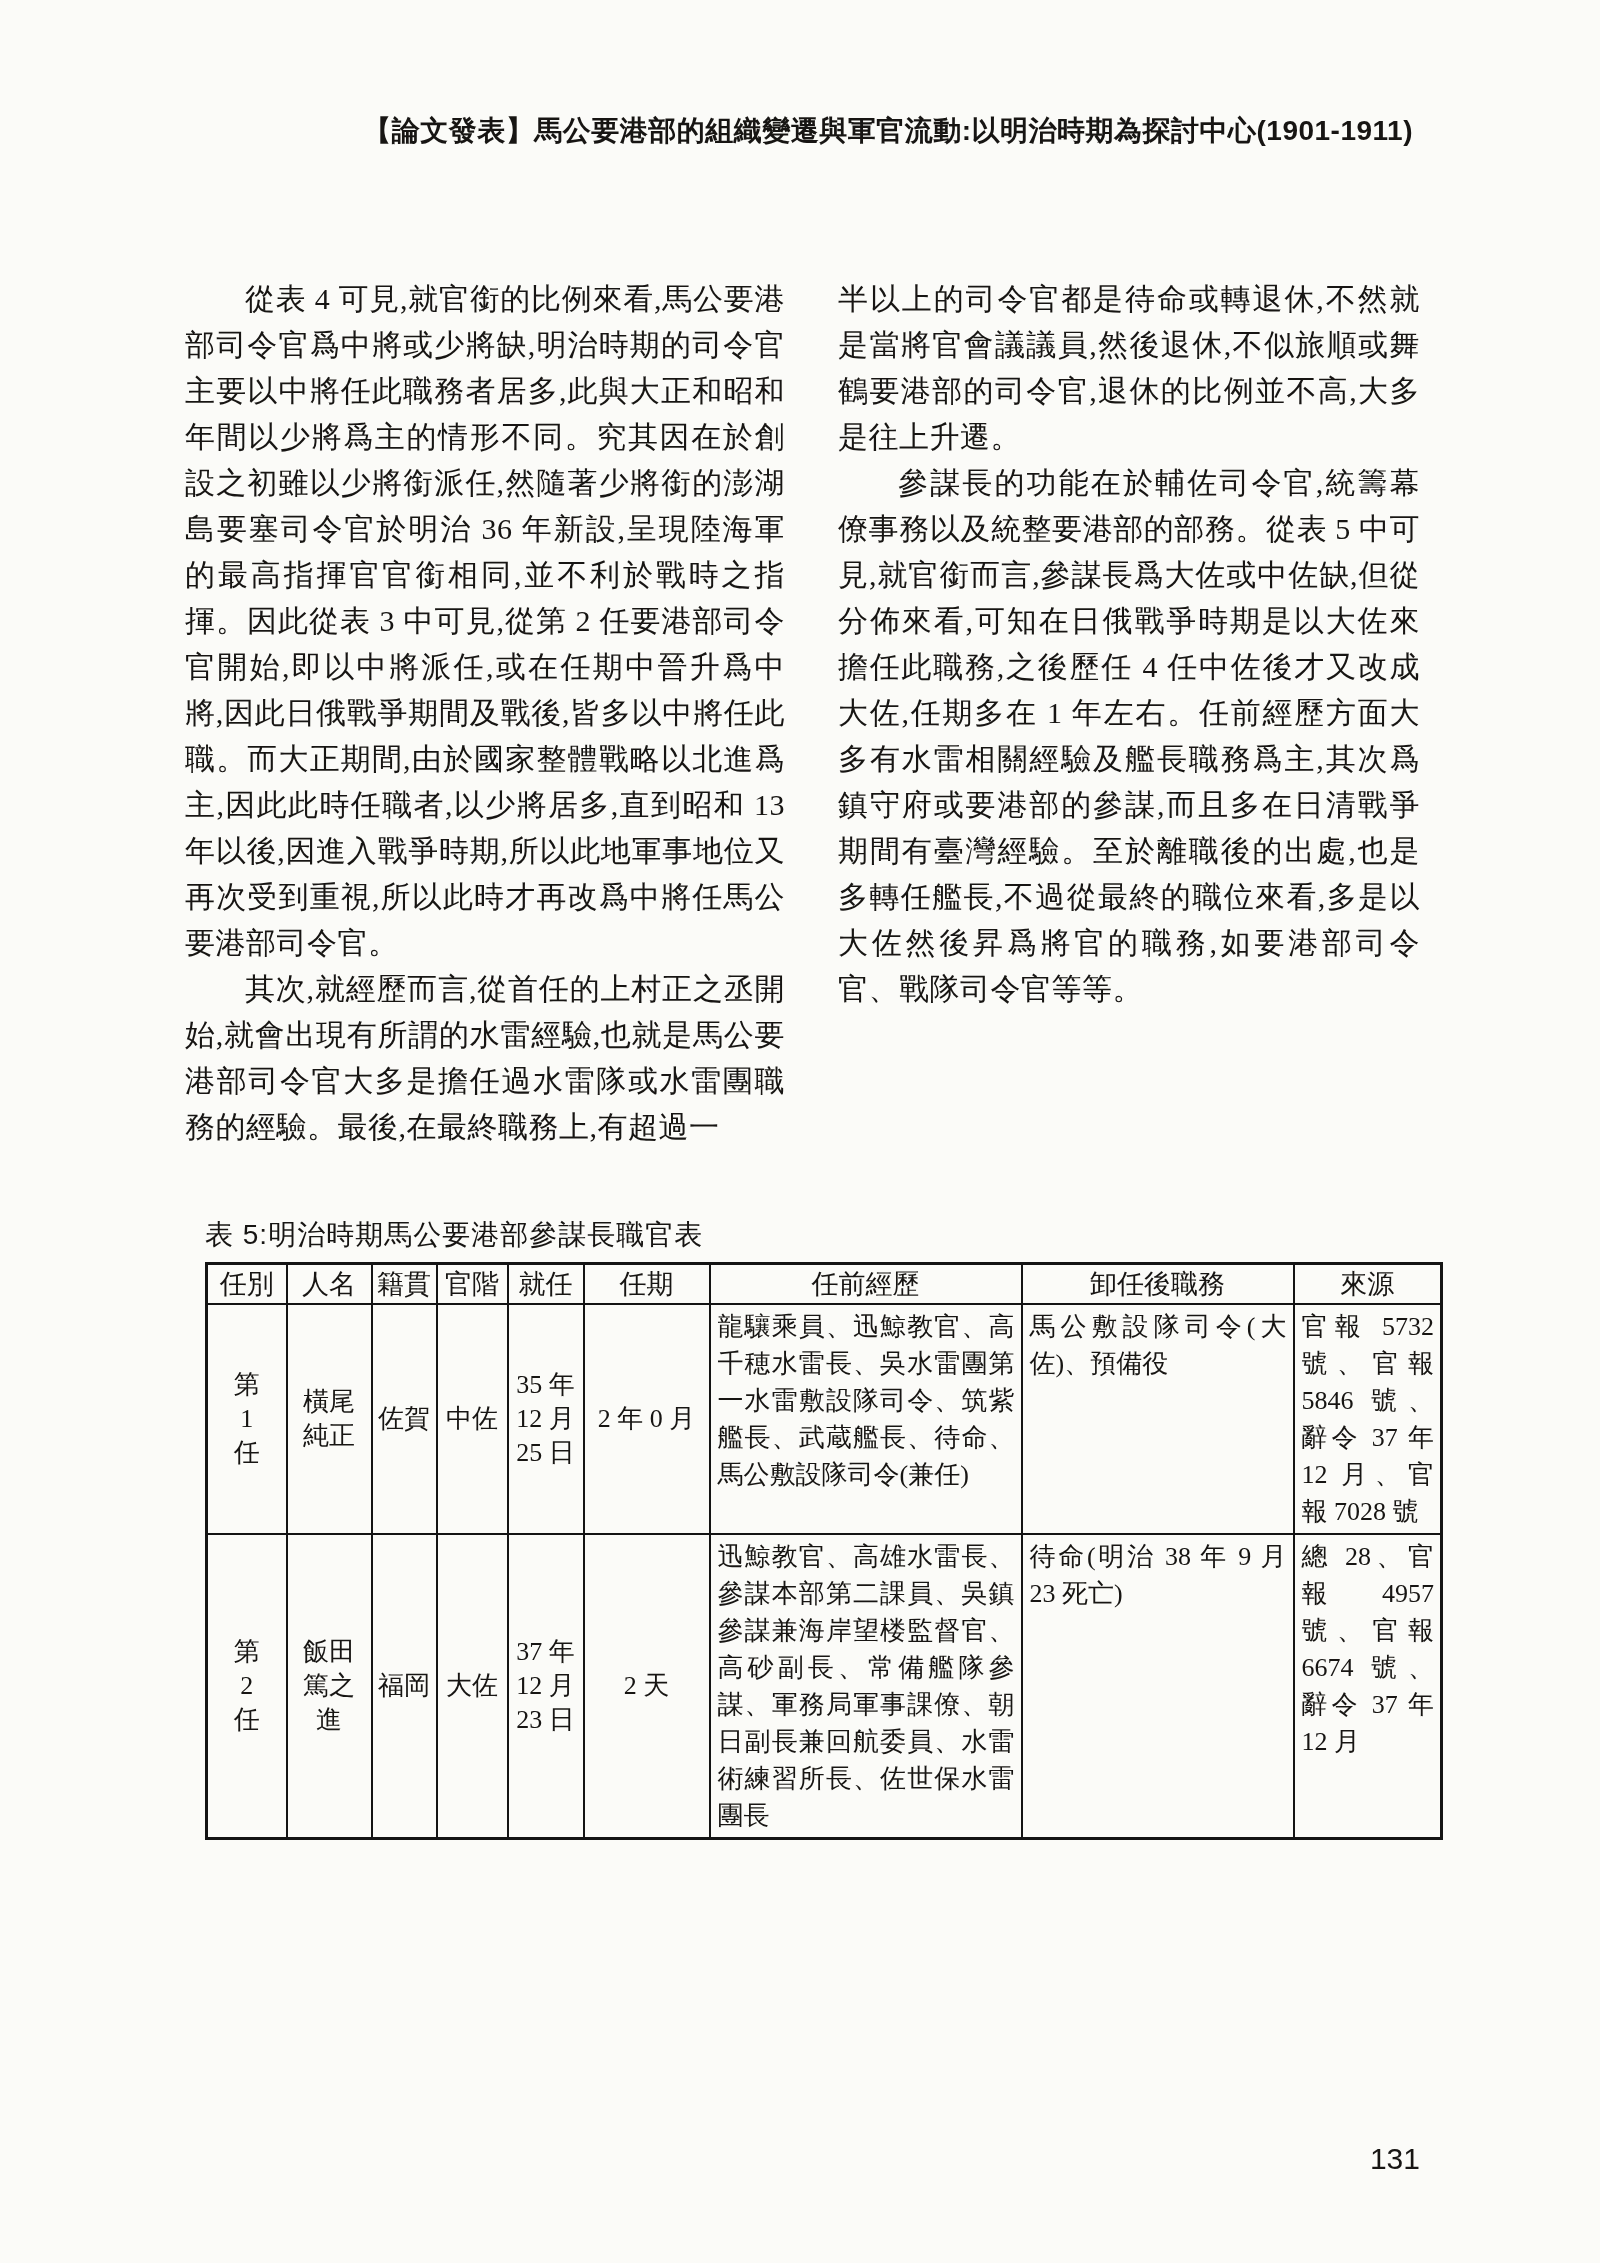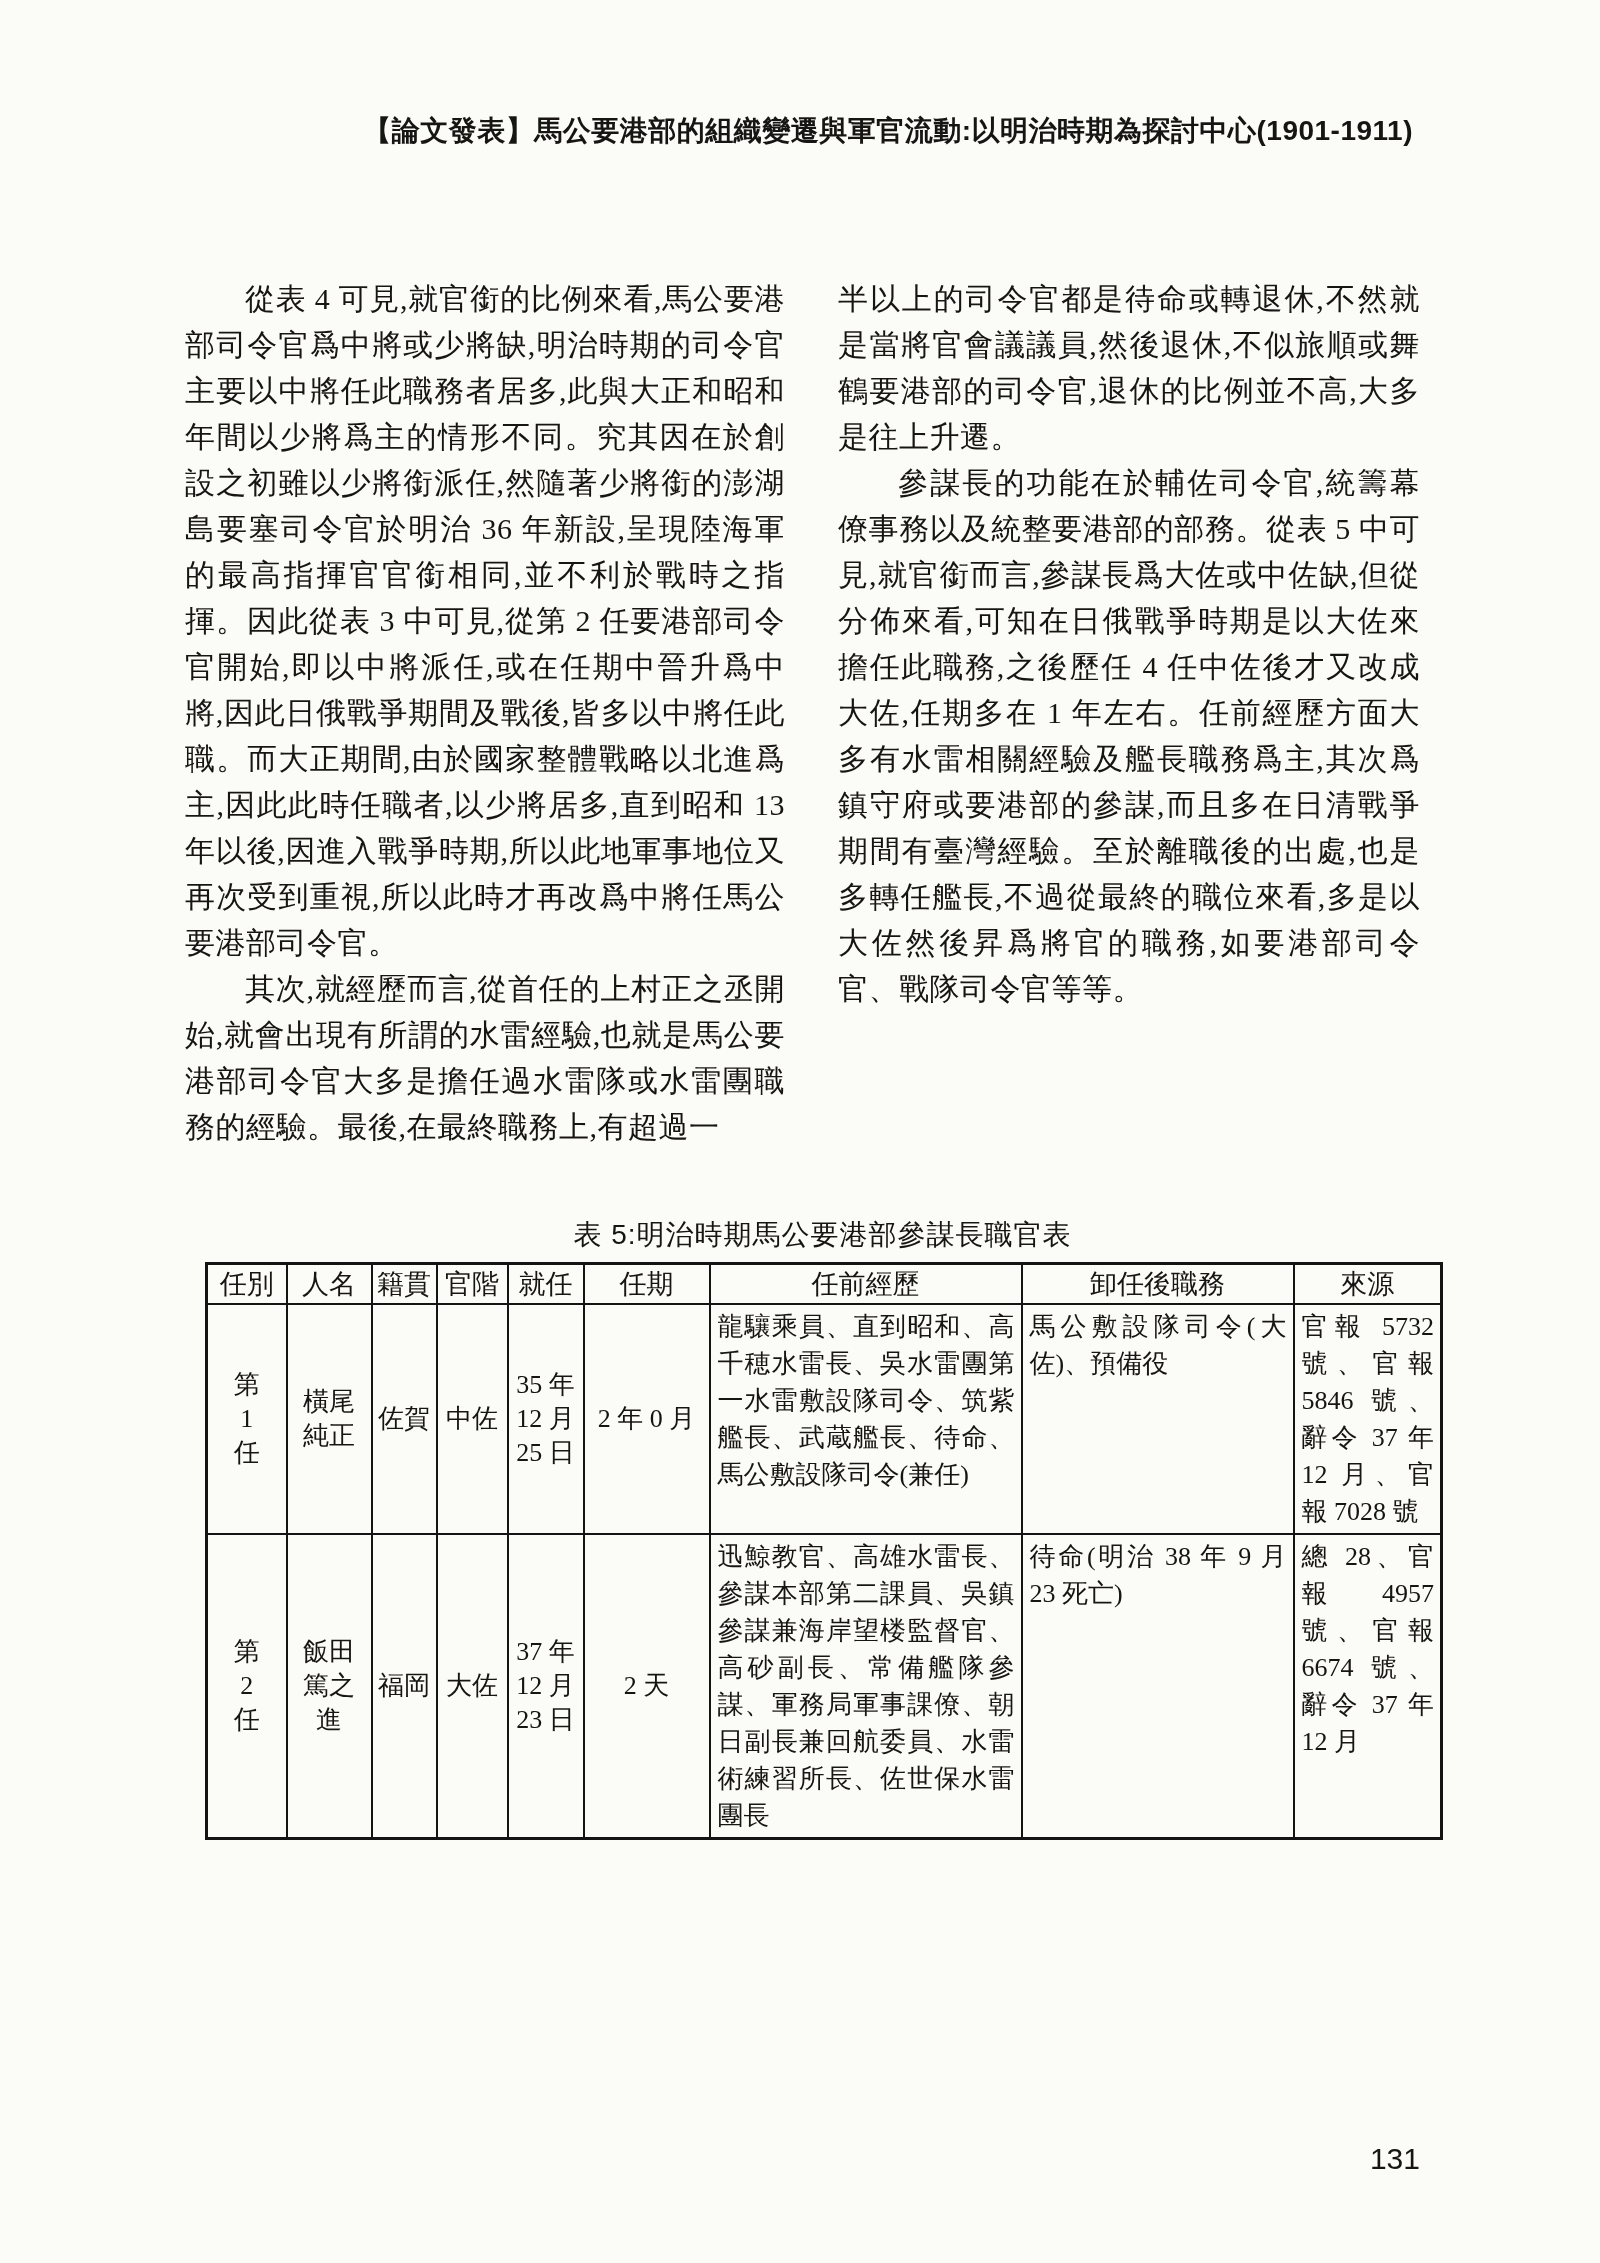--- a/index.html
+++ b/index.html
@@ -34,21 +34,21 @@
     letter-spacing:0.5px;
   }
   .indent { text-indent:2em; }
   .sec-heading {
     margin:70px 0 0 0;
     font-family:"Liberation Sans","DejaVu Sans",sans-serif;
     font-weight:bold; font-size:33px; line-height:46px;
   }
   .table-title {
     position:absolute; top:1216px; left:205px; width:1235px;
-    text-align:center;
+    text-align:left;
     font-family:"Liberation Sans","DejaVu Sans",sans-serif;
     font-size:28px; letter-spacing:1px;
   }
   table.roster {
     position:absolute; top:1262px; left:205px;
     width:1235px;
     border-collapse:collapse; table-layout:fixed;
     border:3px solid #141414;
   }
   table.roster th, table.roster td {
@@ -132,21 +132,21 @@
 1
 任</td>
         <td class="cc pre">橫尾
 純正</td>
         <td class="cc">佐賀</td>
         <td class="cc">中佐</td>
         <td class="cc pre">35 年
 12 月
 25 日</td>
         <td class="cc">2 年 0 月</td>
-        <td class="cl">龍驤乘員、直到昭和、高千穂水雷長、吳水雷團第一水雷敷設隊司令、筑紫艦長、武蔵艦長、待命、馬公敷設隊司令(兼任)</td>
+        <td class="cl">龍驤乘員、迅鯨教官、高千穂水雷長、吳水雷團第一水雷敷設隊司令、筑紫艦長、武蔵艦長、待命、馬公敷設隊司令(兼任)</td>
         <td class="cl">馬公敷設隊司令(大佐)、預備役</td>
         <td class="cl">官報 5732 號、官報 5846 號、辭令 37 年 12 月、官報 7028 號</td>
       </tr>
       <tr class="r2">
         <td class="cc pre">第
 2
 任</td>
         <td class="cc pre">飯田
 篤之
 進</td>

